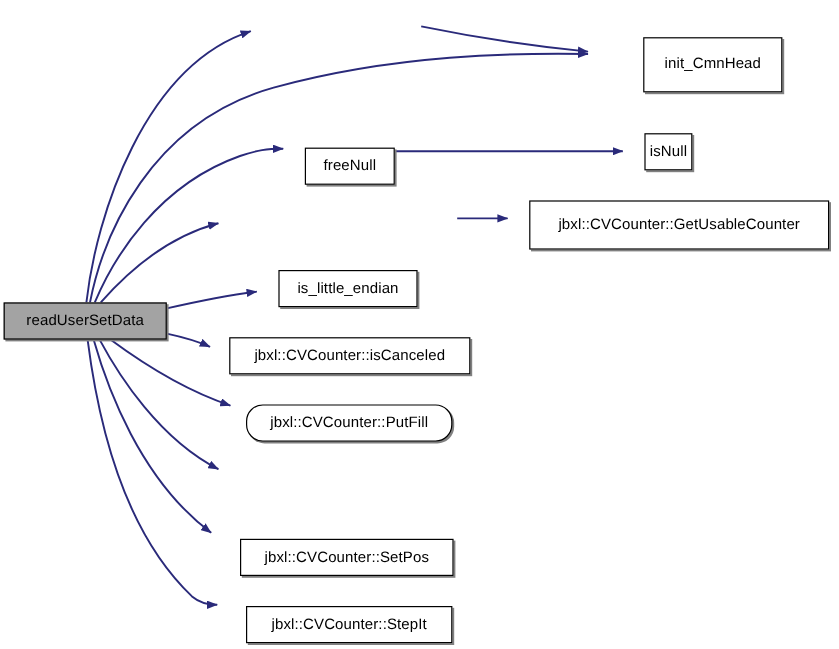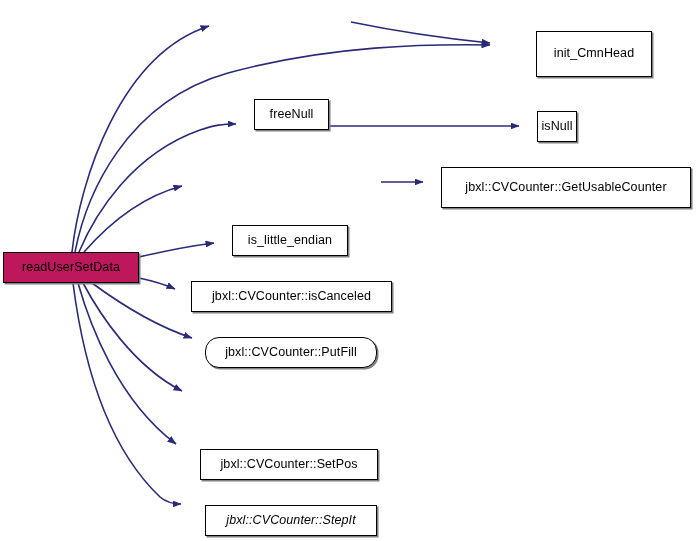--- a/index.html
+++ b/index.html
@@ -33,21 +33,21 @@
     align-items: center;
     justify-content: center;
     font-family: "Liberation Sans", sans-serif;
     font-size: 12.5px;
     color: #000000;
     white-space: nowrap;
     letter-spacing: 0.1px;
     box-shadow: 1.5px 1.5px 0 0 #808080;
   }
   .node-box.highlight {
-    background: #be185d;
+    background: #a3a3a3;
   }
   .node-label {
     display: block;
     line-height: 1;
     padding-bottom: 1px;
   }
 </style>
 </head>
 <body>
 
@@ -91,21 +91,21 @@
 
   <div class="node-box highlight" style="left:3px; top:252px; width:136px; height:31px;">
     <span class="node-label">readUserSetData</span>
   </div>
 
 
   <div class="node-box" style="left:508px; top:31px; width:116px; height:46px;margin-left:28px;">
     <span class="node-label">init_CmnHead</span>
   </div>
 
-  <div class="node-box" style="left:254px; top:99px; width:75px; height:31px;">
+  <div class="node-box" style="left:254px; top:123px; width:75px; height:31px;">
     <span class="node-label">freeNull</span>
   </div>
 
   <div class="node-box" style="left:537px; top:111px; width:40px; height:31px;">
     <span class="node-label">isNull</span>
   </div>
 
 
   <div class="node-box" style="left:441px; top:167px; width:250px; height:41px;">
     <span class="node-label">jbxl::CVCounter::GetUsableCounter</span>
@@ -121,17 +121,17 @@
 
   <div class="node-box" style="left:205px; top:337px; width:172px; height:31px;border-radius:14px;">
     <span class="node-label">jbxl::CVCounter::PutFill</span>
   </div>
 
 
   <div class="node-box" style="left:200px; top:449px; width:178px; height:31px;">
     <span class="node-label">jbxl::CVCounter::SetPos</span>
   </div>
 
-  <div class="node-box" style="left:205px; top:505px; width:172px; height:31px;font-style:italic;">
+  <div class="node-box" style="left:205px; top:505px; width:172px; height:31px;">
     <span class="node-label">jbxl::CVCounter::StepIt</span>
   </div>
 
 </div>
 
 </body></html>

